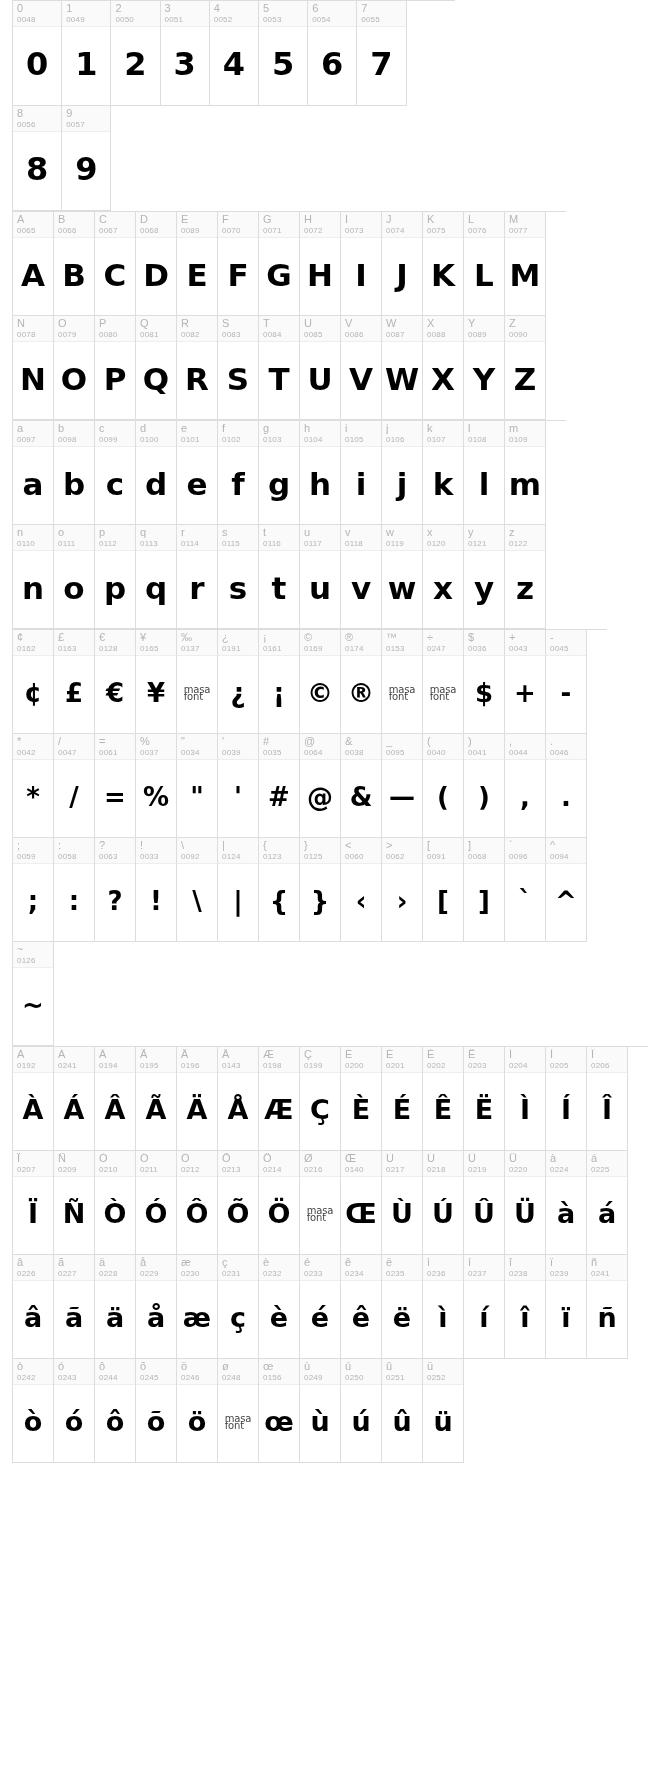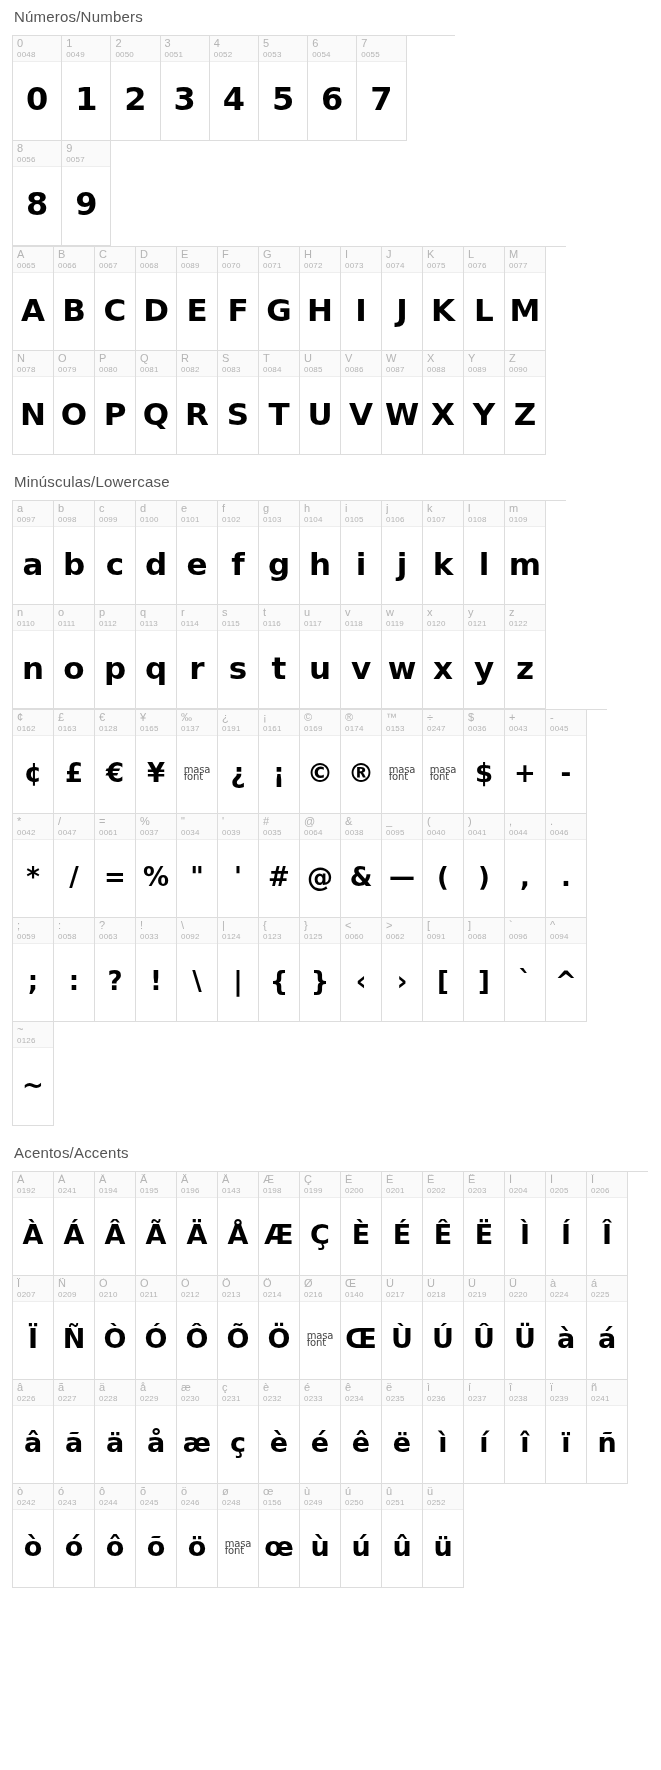--- a/index.html
+++ b/index.html
@@ -102,21 +102,20 @@
   .block-num { width: 443px; }
   .block-upper { width: 554px; }
   .block-lower { width: 554px; }
   .block-sym { width: 595px; }
   .block-acc { width: 636px; }
 </style>
 </head>
 <body>
 
 <div class="page" id="page">
-    <div class="section-title first">Números/Numbers</div>
     <div class="glyph-block rows-num block-num">
       <div class="glyph-cell">
         <div class="glyph-head">
           <span class="glyph-char-small">0</span>
           <span class="glyph-code">0048</span>
         </div>
         <div class="glyph-body">0</div>
       </div>
       <div class="glyph-cell">
         <div class="glyph-head">
@@ -359,21 +358,20 @@
         <div class="glyph-body">Y</div>
       </div>
       <div class="glyph-cell">
         <div class="glyph-head">
           <span class="glyph-char-small">Z</span>
           <span class="glyph-code">0090</span>
         </div>
         <div class="glyph-body">Z</div>
       </div>
     </div>
-    <div class="section-title">Minúsculas/Lowercase</div>
     <div class="glyph-block rows-lower block-lower">
       <div class="glyph-cell">
         <div class="glyph-head">
           <span class="glyph-char-small">a</span>
           <span class="glyph-code">0097</span>
         </div>
         <div class="glyph-body">a</div>
       </div>
       <div class="glyph-cell">
         <div class="glyph-head">
@@ -862,21 +860,20 @@
         <div class="glyph-body sym">^</div>
       </div>
       <div class="glyph-cell">
         <div class="glyph-head">
           <span class="glyph-char-small">~</span>
           <span class="glyph-code">0126</span>
         </div>
         <div class="glyph-body sym">~</div>
       </div>
     </div>
-    <div class="section-title">Acentos/Accents</div>
     <div class="glyph-block rows-acc block-acc">
       <div class="glyph-cell">
         <div class="glyph-head">
           <span class="glyph-char-small">À</span>
           <span class="glyph-code">0192</span>
         </div>
         <div class="glyph-body acc">À</div>
       </div>
       <div class="glyph-cell">
         <div class="glyph-head">

